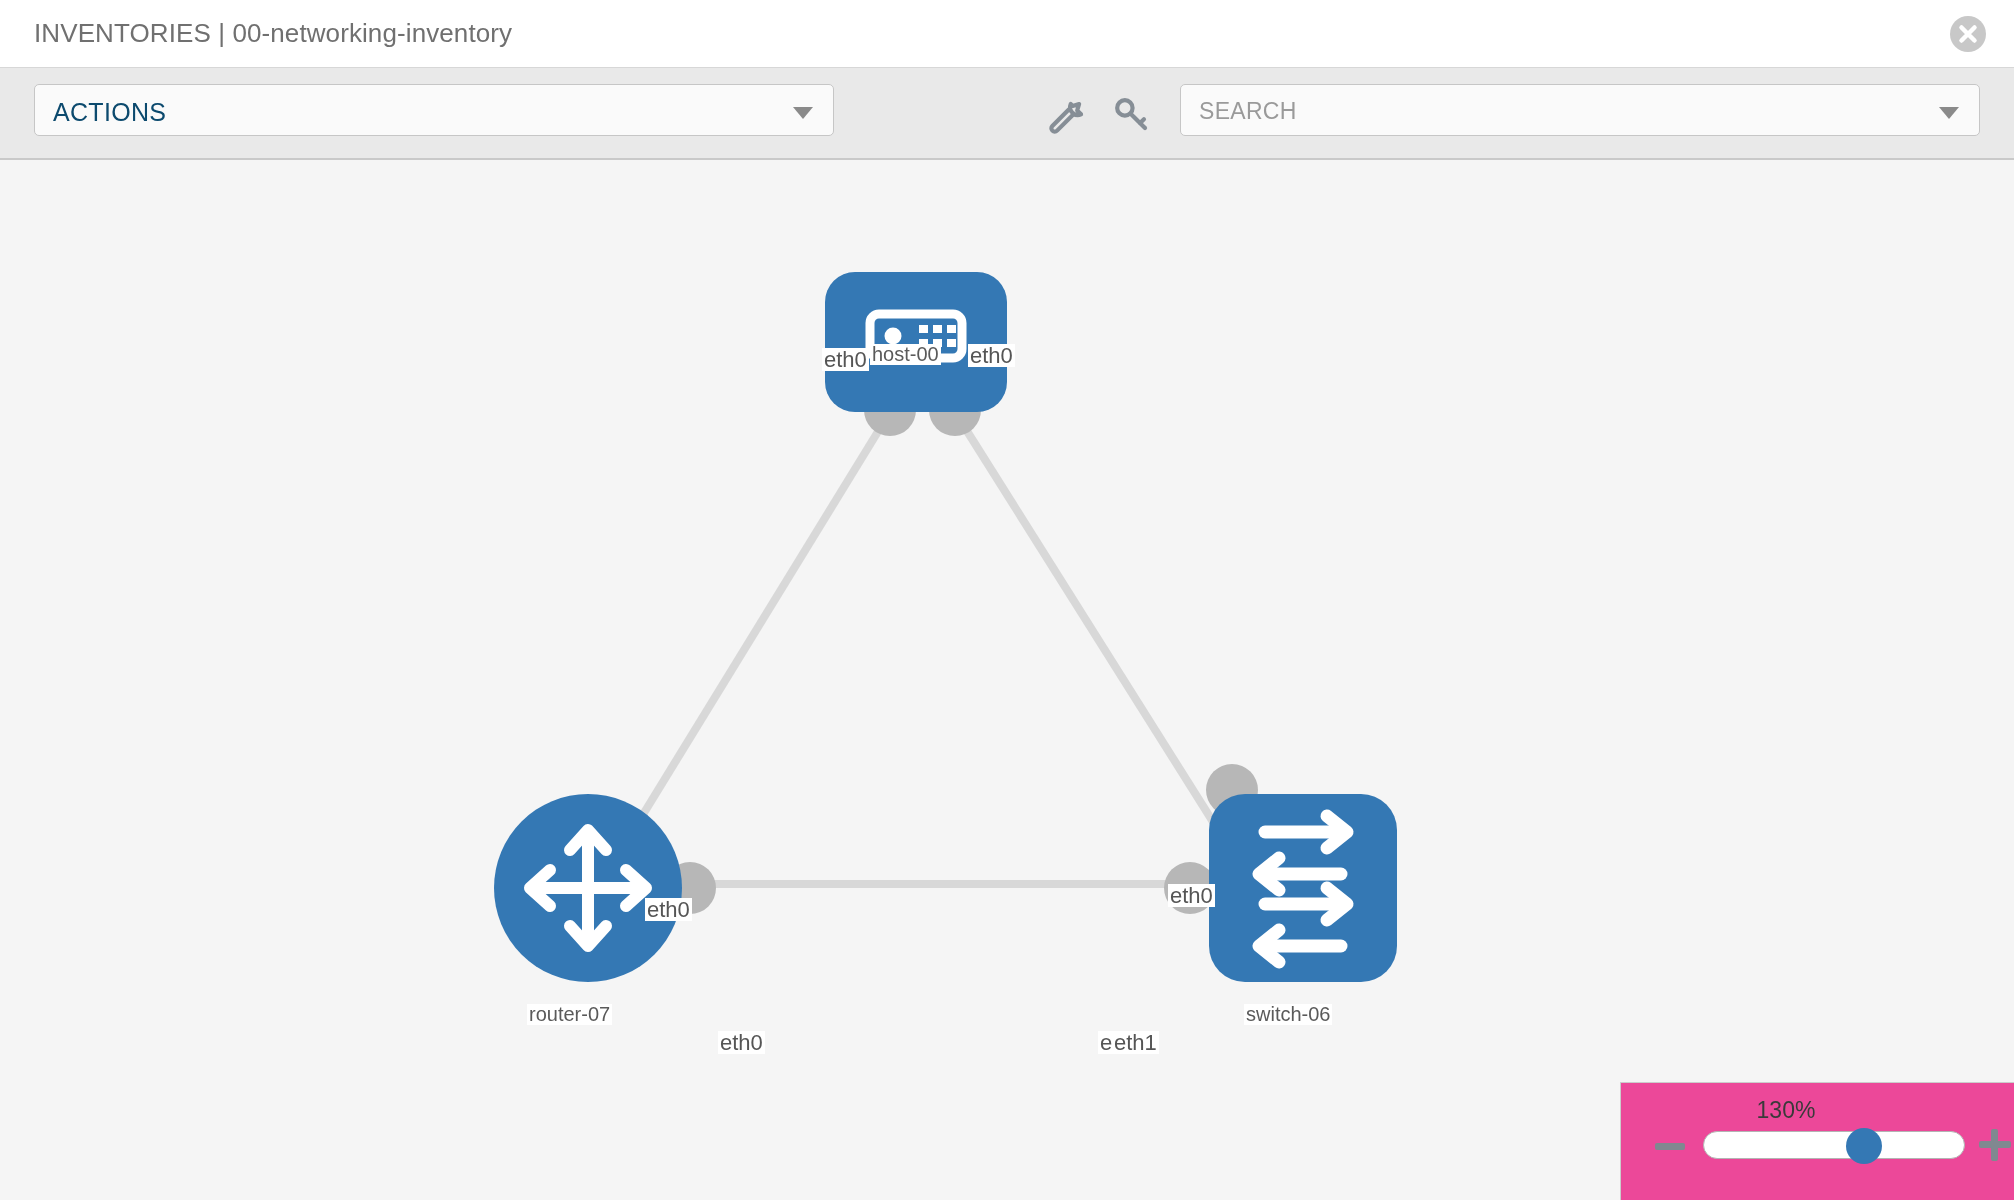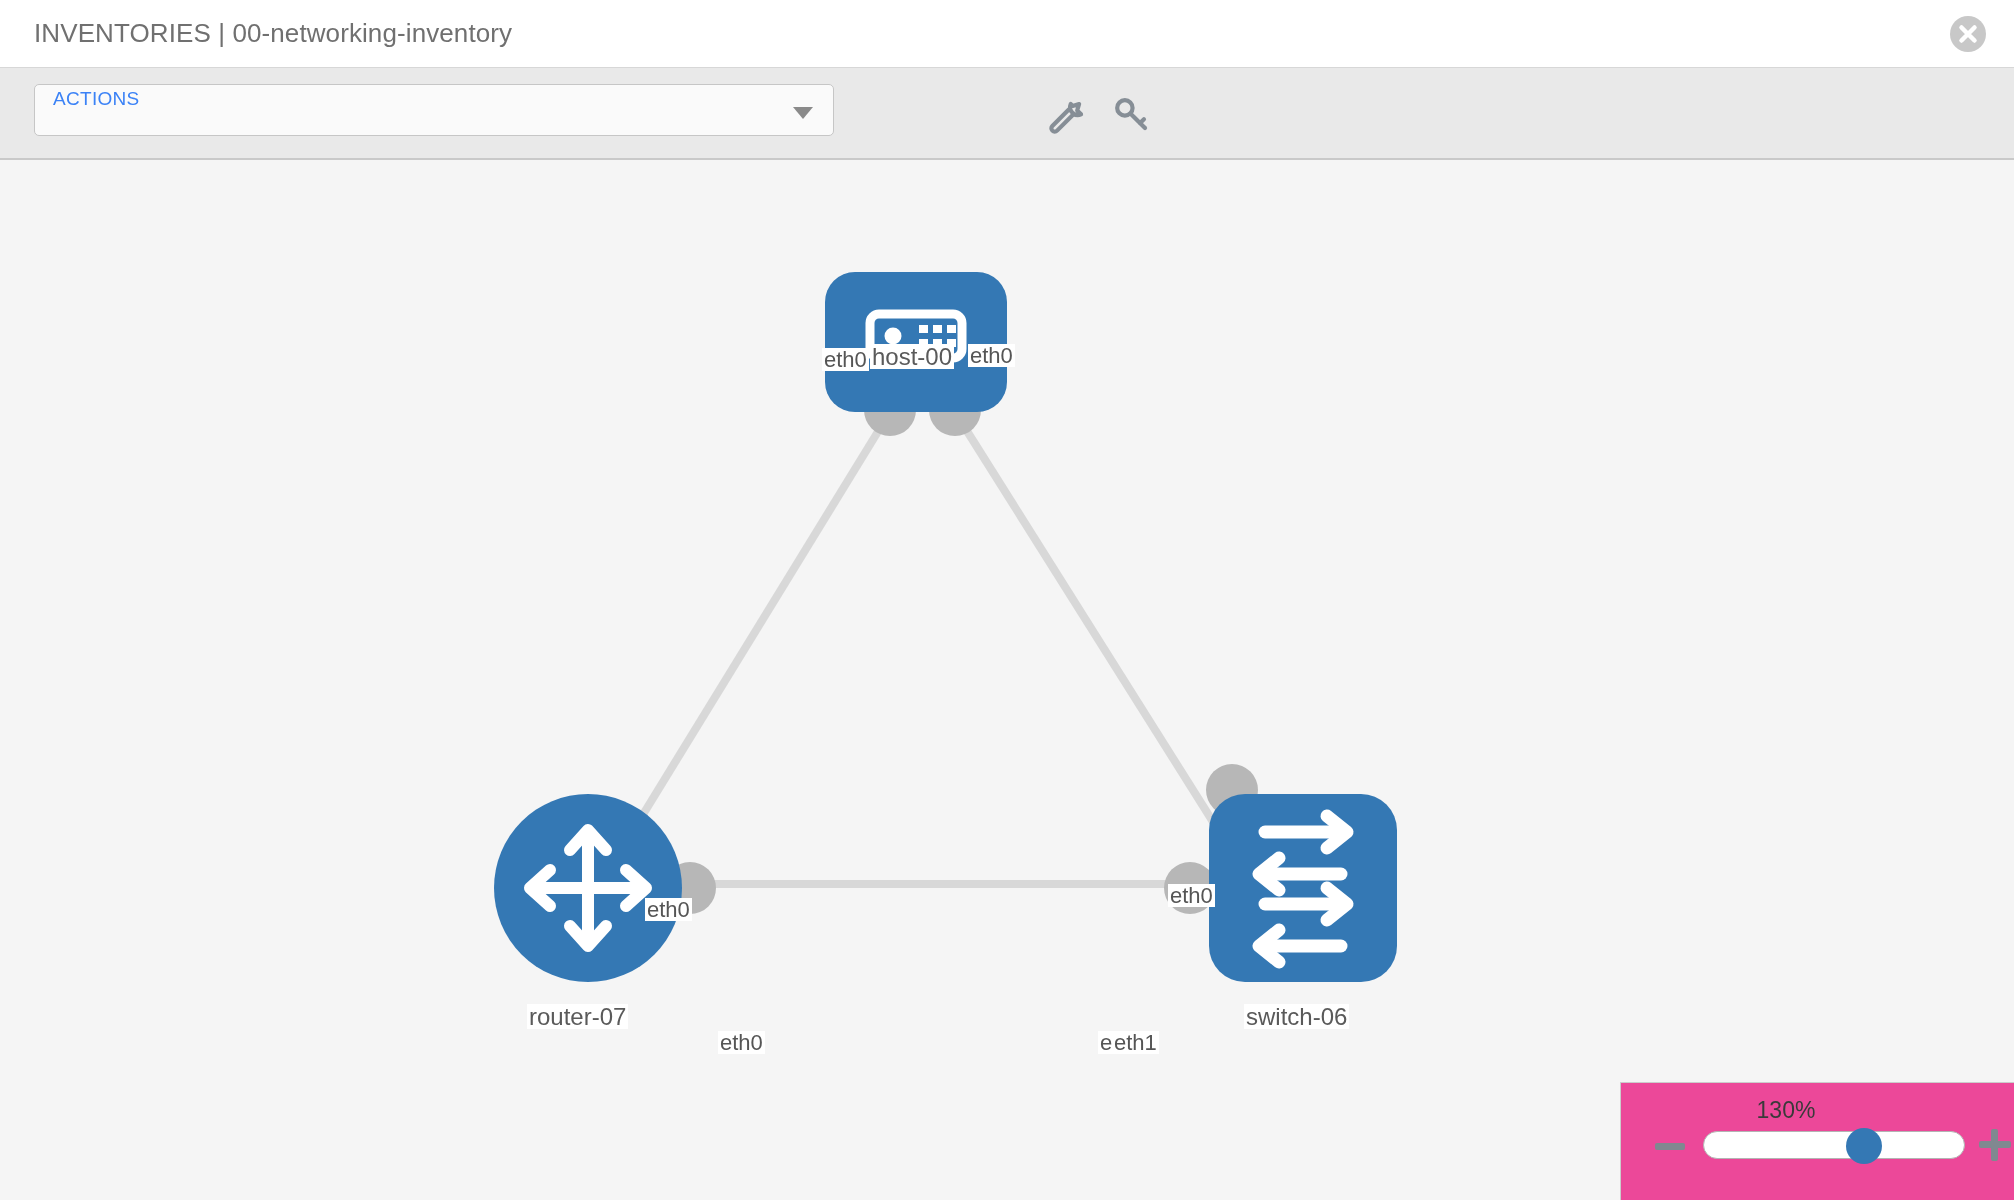--- a/index.html
+++ b/index.html
@@ -37,22 +37,22 @@
   }
   .actions-select {
     position: absolute; left: 34px; top: 84px;
     width: 800px; height: 52px;
     background: #fafafa;
     border: 1px solid #c6c6c6;
     border-radius: 5px;
     cursor: pointer;
   }
   .actions-label {
-    position: absolute; left: 18px; top: 3px;
-    font-size: 19px; color: #3b82f6; letter-spacing: 0.3px;
+    position: absolute; left: 18px; top: 13px;
+    font-size: 25px; color: #0c4a6e; letter-spacing: 0.3px;
   }
   .caret {
     position: absolute; right: 20px; top: 22px;
     width: 0; height: 0;
     border-left: 10px solid transparent;
     border-right: 10px solid transparent;
     border-top: 12px solid #8a8a8a;
   }
   .tool-icon {
     position: absolute; top: 93px;
@@ -79,21 +79,21 @@
     position: absolute; left: 0; top: 162px;
     width: 1622px; height: 1038px;
     background: #f5f5f5;
     overflow: hidden;
   }
   .topology-svg { position: absolute; left: 0; top: 0; }
 
   
   .nlabel {
     position: absolute;
-    font-size: 24px; color: #5a5a5a;
+    font-size: 20px; color: #5a5a5a;
     background: #ffffff;
     white-space: nowrap;
     line-height: 1.05;
     padding: 0 2px;
   }
   .elabel {
     position: absolute;
     font-size: 22px; color: #555555;
     background: #ffffff;
     white-space: nowrap;
@@ -168,20 +168,24 @@
   </div>
 
   <div class="tool-icon key">
     <svg width="42" height="42" viewBox="0 0 24 24" fill="none" stroke="#868e96" stroke-width="2.4" stroke-linecap="round" stroke-linejoin="round">
       <circle cx="8.5" cy="8.5" r="4.4"></circle>
       <path d="M11.8 11.8 20 20"></path>
       <path d="M17.2 17.2 19.4 15"></path>
     </svg>
   </div>
 
+  <div class="search-select">
+    <div class="search-label">SEARCH</div>
+    <div class="caret"></div>
+  </div>
 
   <div class="canvas">
 
     <svg class="topology-svg" width="2014" height="1038">
 
       <g>
         <line x1="890" y1="250" x2="620" y2="690" stroke="#d8d8d8" stroke-width="8"></line>
       </g>
       <g>
         <line x1="955" y1="250" x2="1232" y2="690" stroke="#d8d8d8" stroke-width="8"></line>

